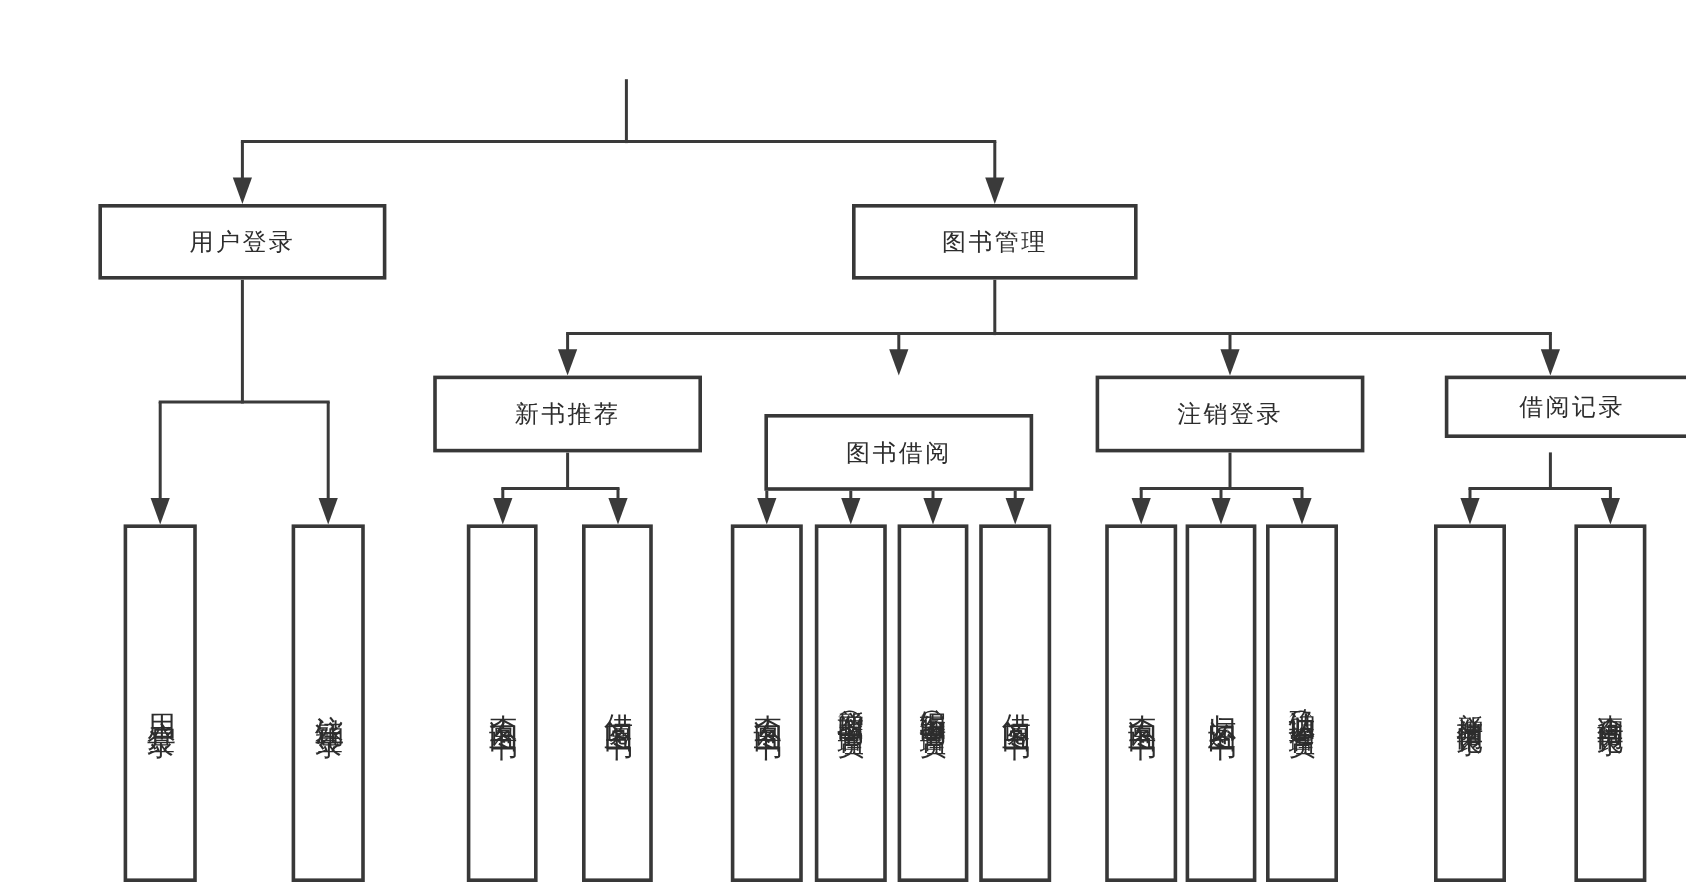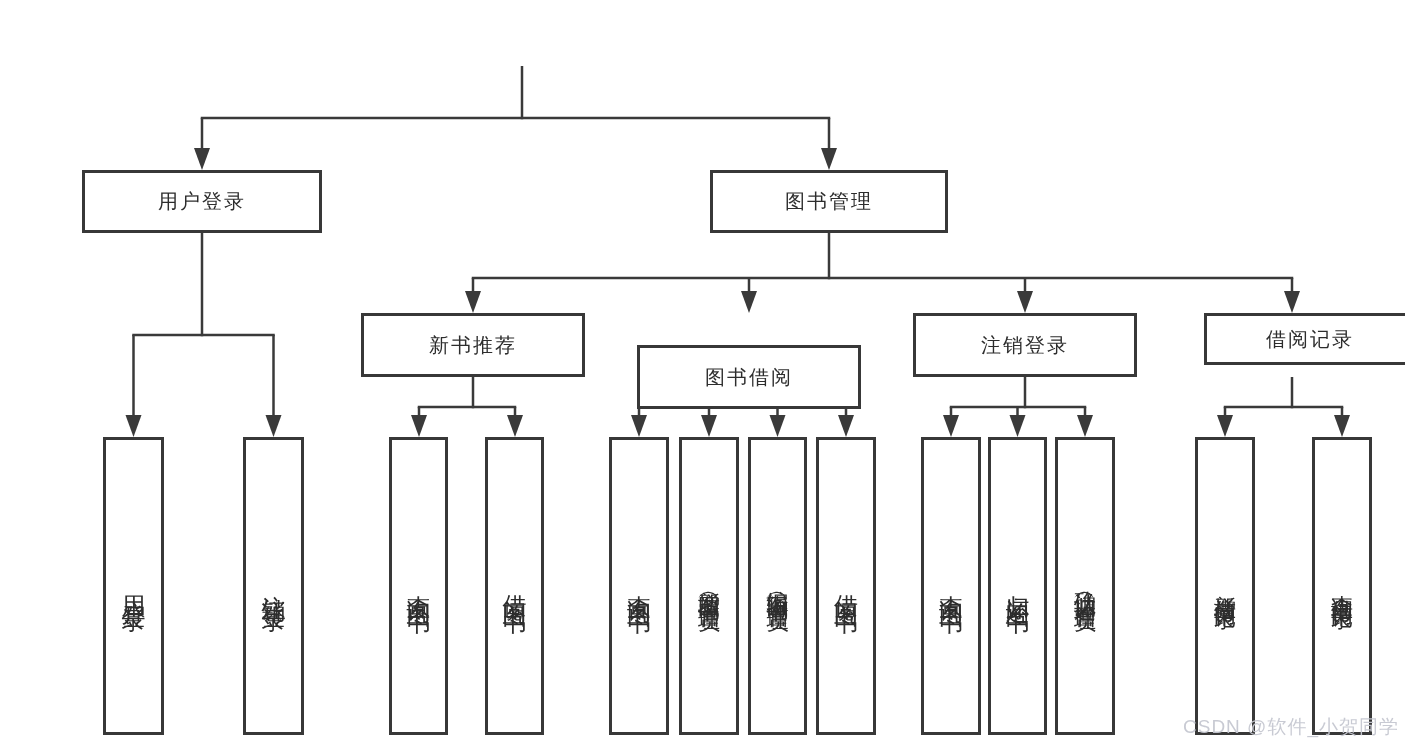--- a/index.html
+++ b/index.html
@@ -153,15 +153,14 @@
     <span class="vtext">确认归还（管理员）</span>
   </div>
 
   <div class="vbox long" style="left:1195px;top:437px;width:60px;height:298px;">
     <span class="vtext">新增借阅记录</span>
   </div>
   <div class="vbox long" style="left:1312px;top:437px;width:60px;height:298px;">
     <span class="vtext">查询借阅记录</span>
   </div>
 
-  <div class="watermark">CSDN @软件_小贺同学</div>
 
 </div>
 
 </body></html>

